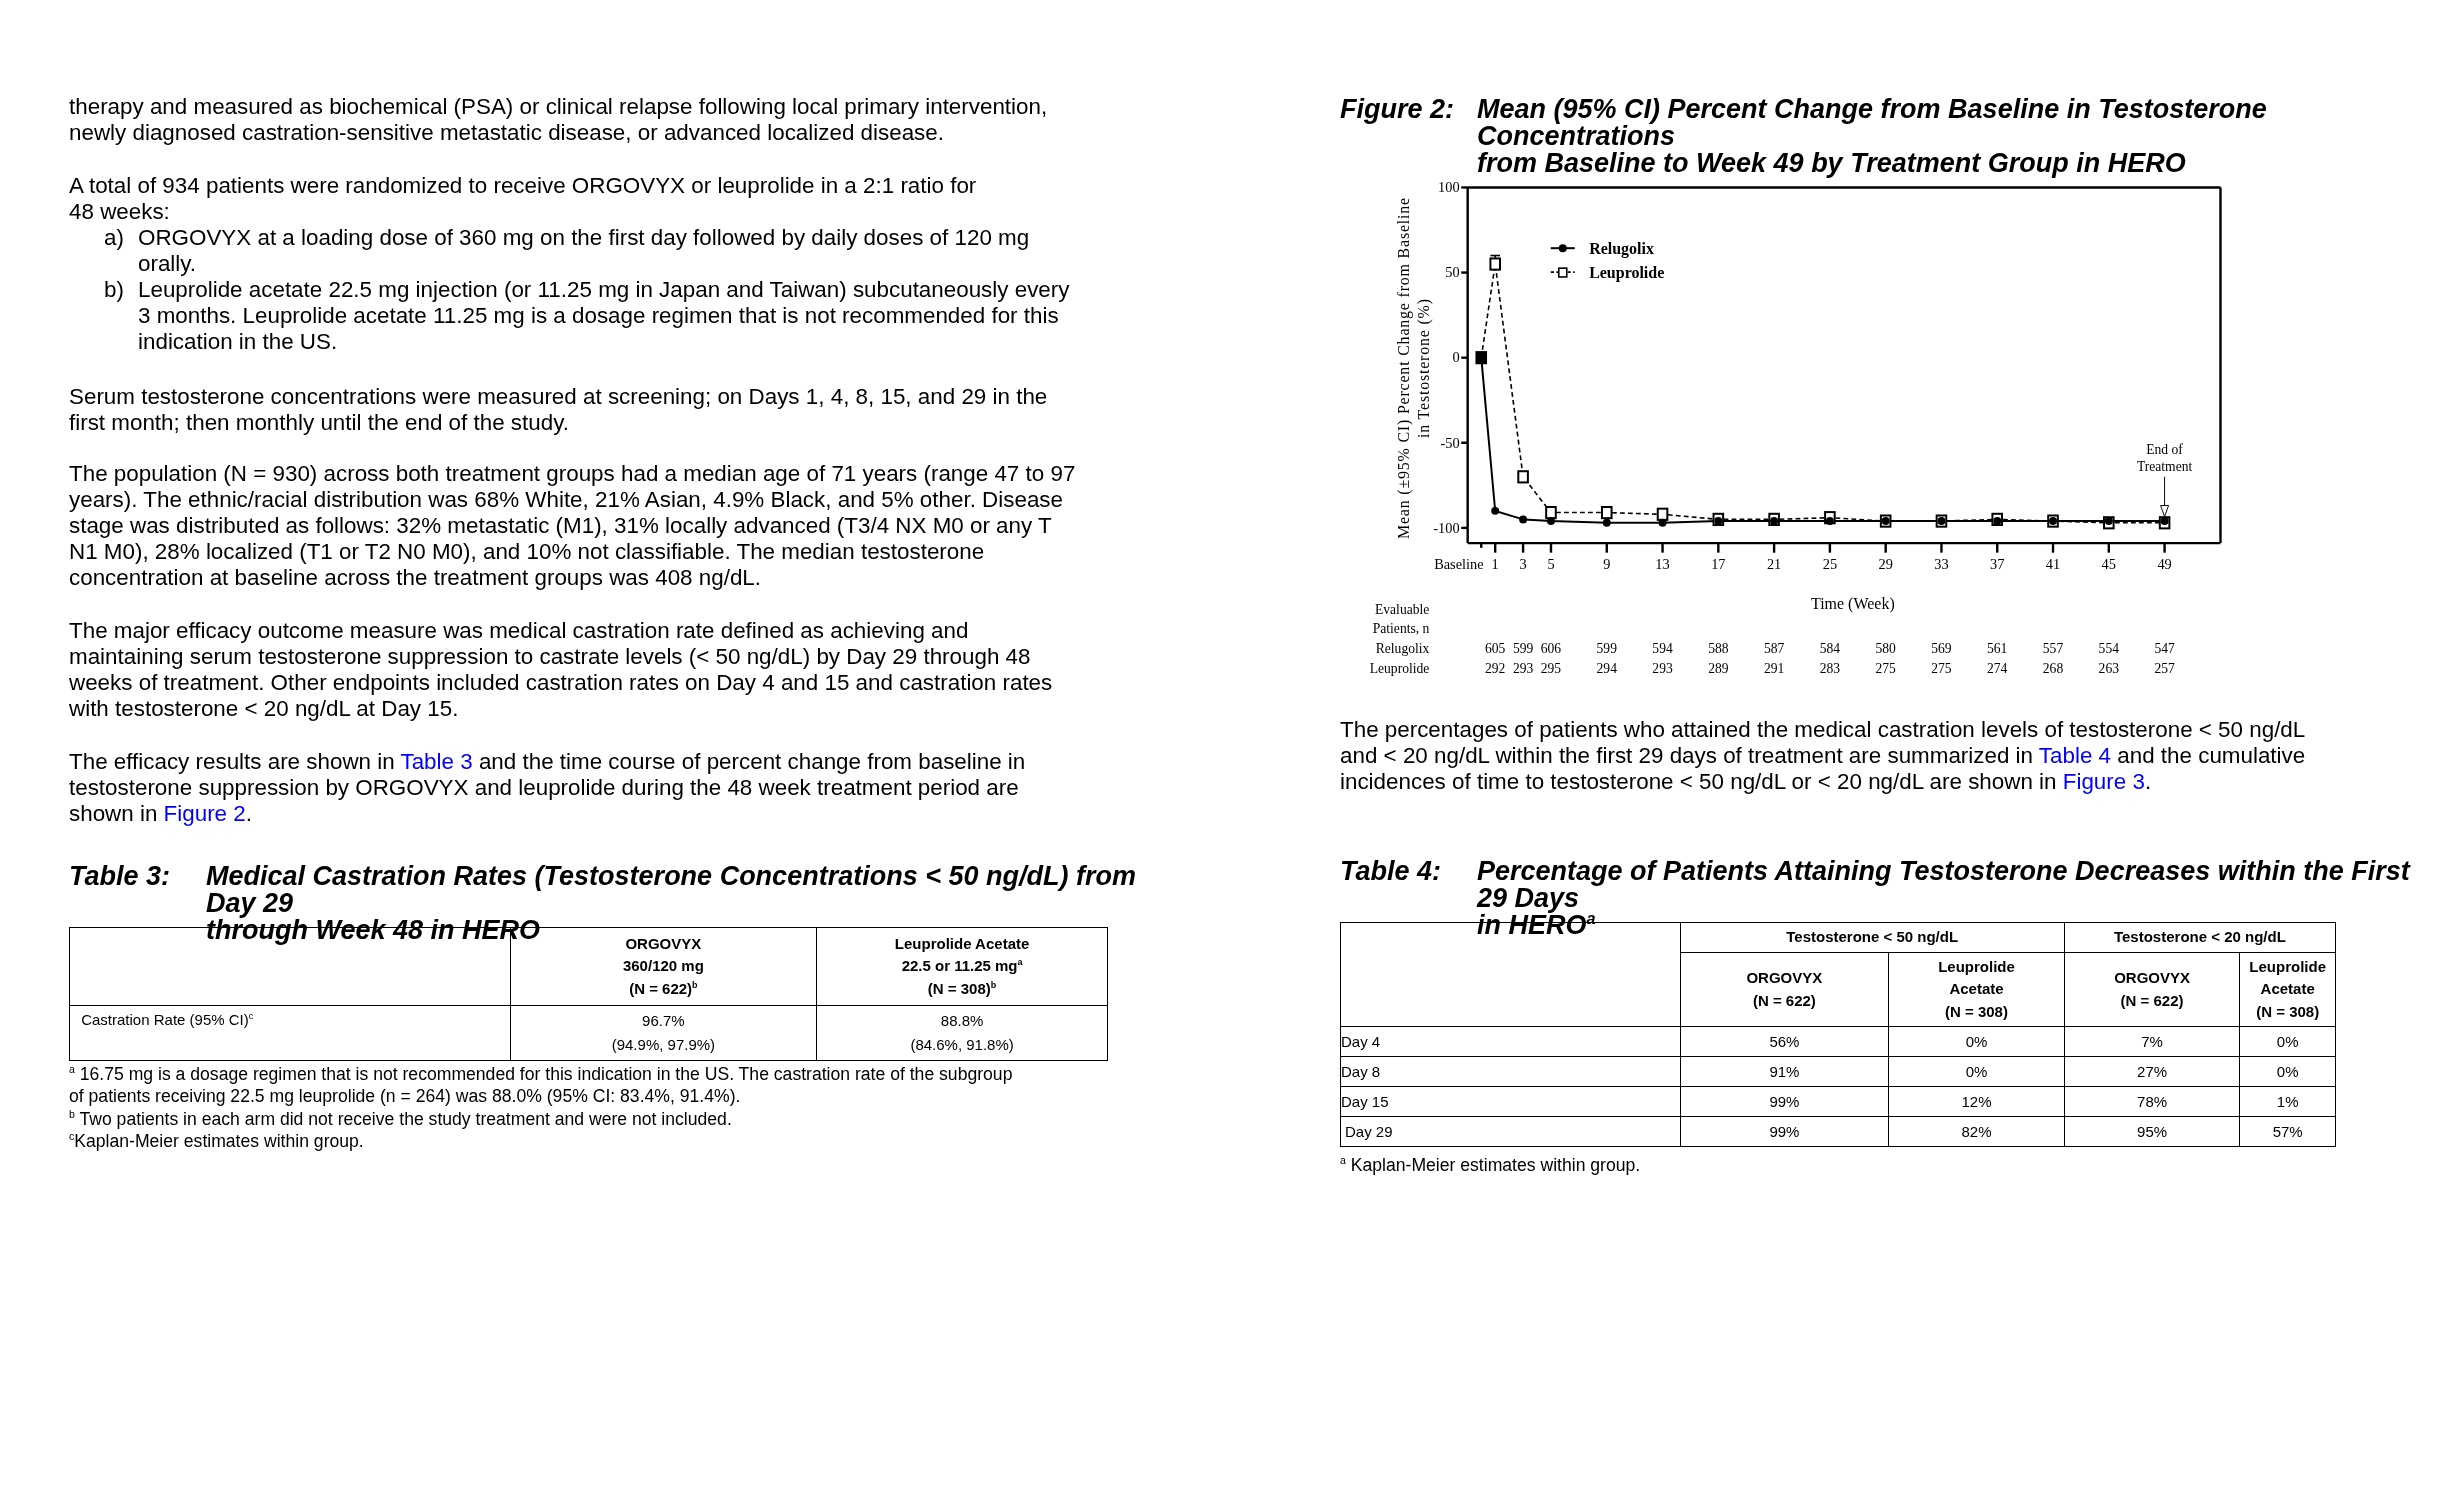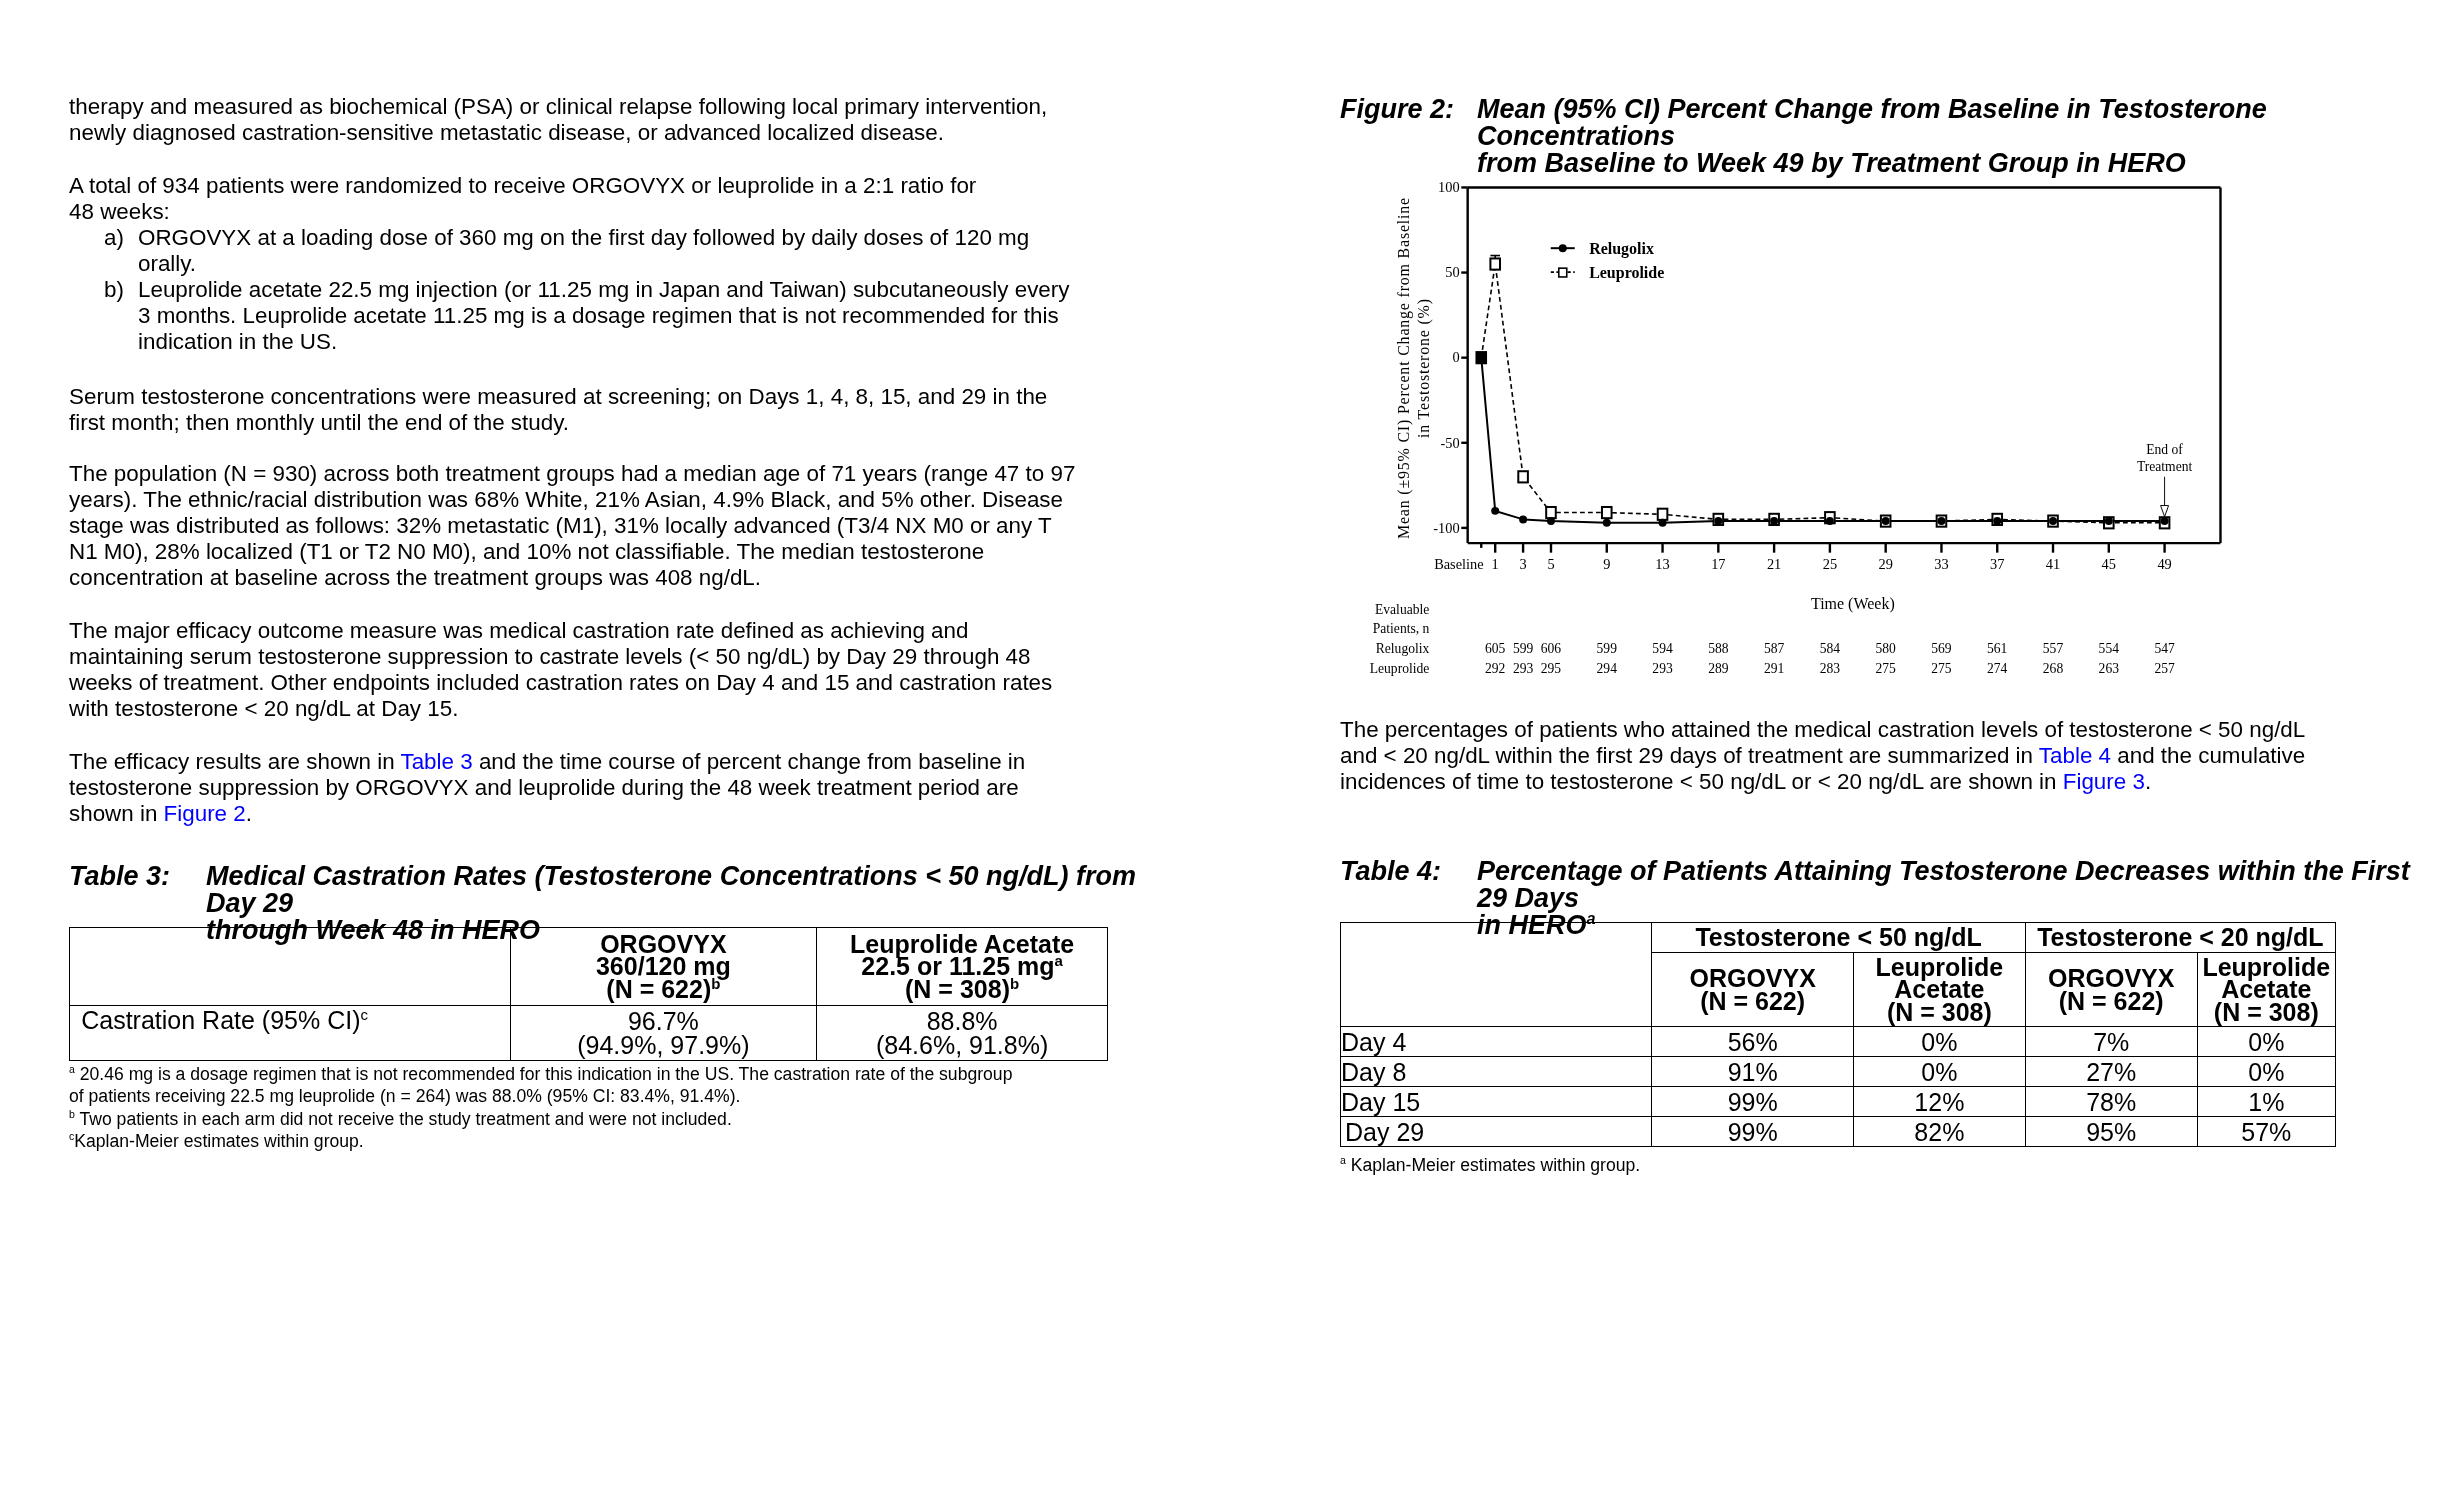--- a/index.html
+++ b/index.html
@@ -9,21 +9,21 @@
   .para { position:absolute; font-size:22.4px; line-height:26px; }
   .para p { margin:0; }
   .link { color:#0000ff; }
   .list-item { position:relative; padding-left:69px; }
   .list-item .marker { position:absolute; left:35px; top:0; }
   .caption { position:absolute; font-size:27px; line-height:27px; font-weight:bold;font-style:italic; }
   .caption .label { position:absolute; left:0; top:0; }
   .caption .text { position:absolute; left:137px; top:0; }
   sup { font-size:60%; line-height:0; vertical-align:super; }
   .fn { position:absolute; font-size:17.6px; line-height:22.4px; }
-  table.t { position:absolute; border-collapse:collapse; font-size:25px; }
+  table.t { position:absolute; border-collapse:collapse; font-size:15px; }
   table.t td, table.t th { border:1.6px solid #000; text-align:center; vertical-align:middle; padding:0 4.8px; }
   table.t th { font-weight:bold; line-height:22.4px; }
   table.t td { line-height:24px; }
   table.t td.left { text-align:left; }
   .chart-serif { font-family:"Liberation Serif", serif; }
 </style>
 </head>
 <body>
 
 <div class="para" style="left:69px; top:94px; width:1087px;">
@@ -104,21 +104,21 @@
         </td>
     <td>
           <div>88.8%</div>
           <div>(84.6%, 91.8%)</div>
         </td>
   </tr>
 </tbody>
   </table>
 
 <div class="fn" style="left:69px; top:1063px; width:1087px;">
-  <div><sup>a</sup> <span>20.46 mg is a dosage regimen that is not recommended for this indication in the US. The castration rate of the subgroup</span></div>
+  <div><sup>a</sup> <span>16.75 mg is a dosage regimen that is not recommended for this indication in the US. The castration rate of the subgroup</span></div>
   <div>of patients receiving 22.5 mg leuprolide (n = 264) was 88.0% (95% CI: 83.4%, 91.4%).</div>
   <div><sup>b</sup> <span>Two patients in each arm did not receive the study treatment and were not included.</span></div>
   <div><sup>c</sup><span>Kaplan-Meier estimates within group.</span></div>
 </div>
 
 <div class="caption" style="left:1340px; top:96px; width:1087px; height:56px;">
   <span class="label">Figure 2:</span>
   <div class="text">
     <div>Mean (95% CI) Percent Change from Baseline in Testosterone Concentrations</div>
     <div>from Baseline to Week 49 by Treatment Group in HERO</div>

